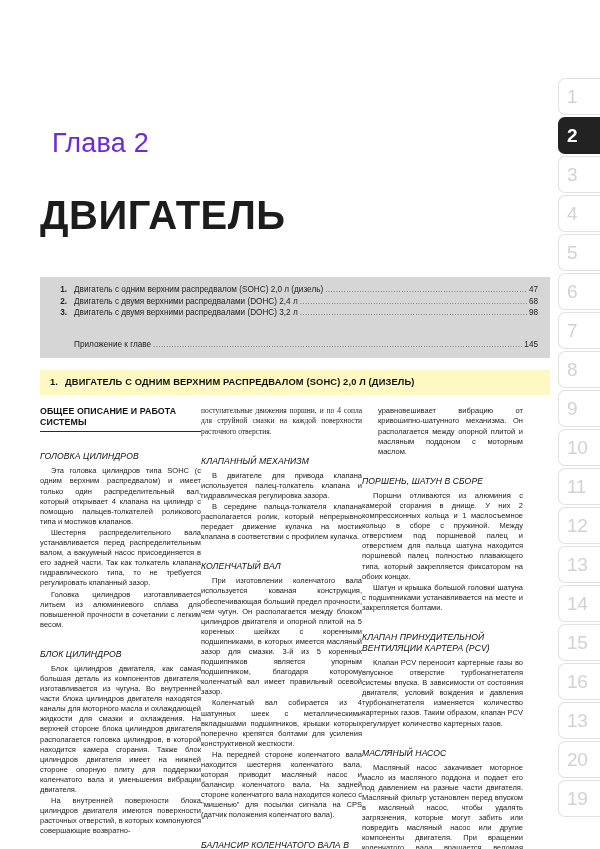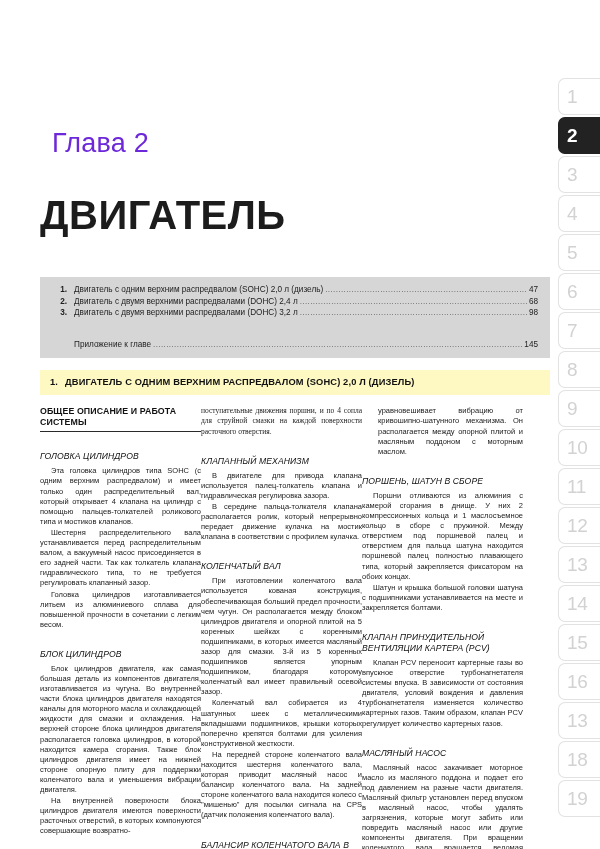--- a/index.html
+++ b/index.html
@@ -281,17 +281,17 @@
       <div class="tab">8</div>
       <div class="tab">9</div>
       <div class="tab">10</div>
       <div class="tab">11</div>
       <div class="tab">12</div>
       <div class="tab">13</div>
       <div class="tab">14</div>
       <div class="tab">15</div>
       <div class="tab">16</div>
       <div class="tab">13</div>
-      <div class="tab">18</div>
+      <div class="tab">20</div>
       <div class="tab">19</div>
     </div>
 
 </div>
 
 </body></html>

